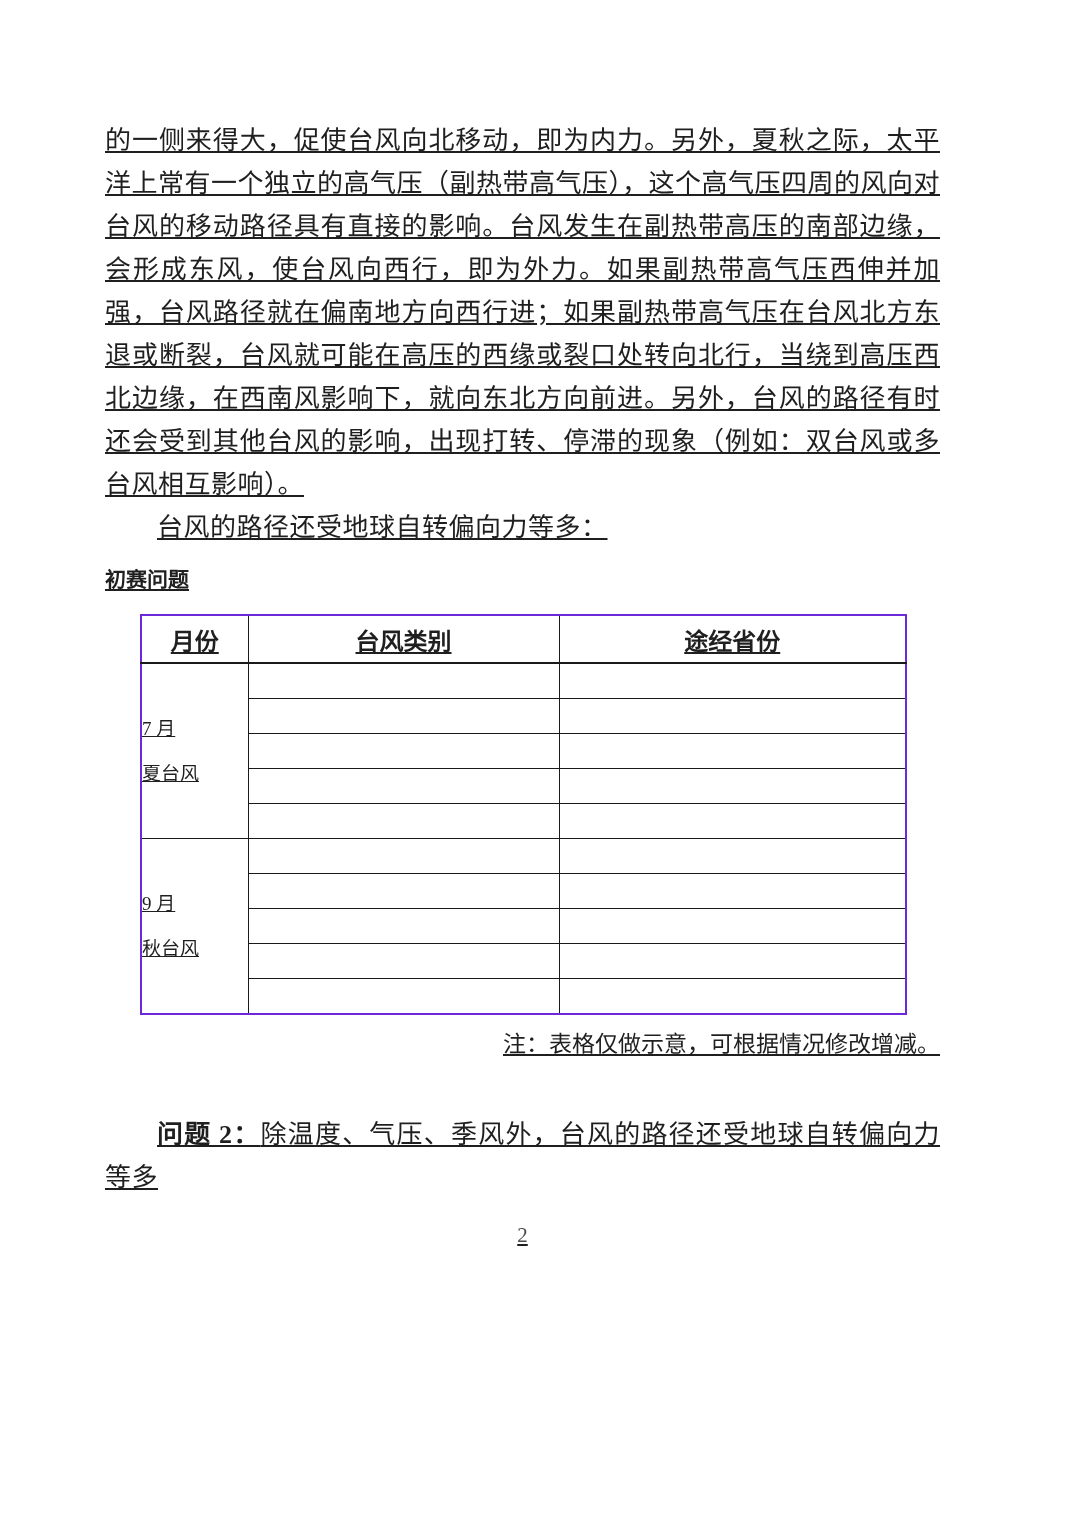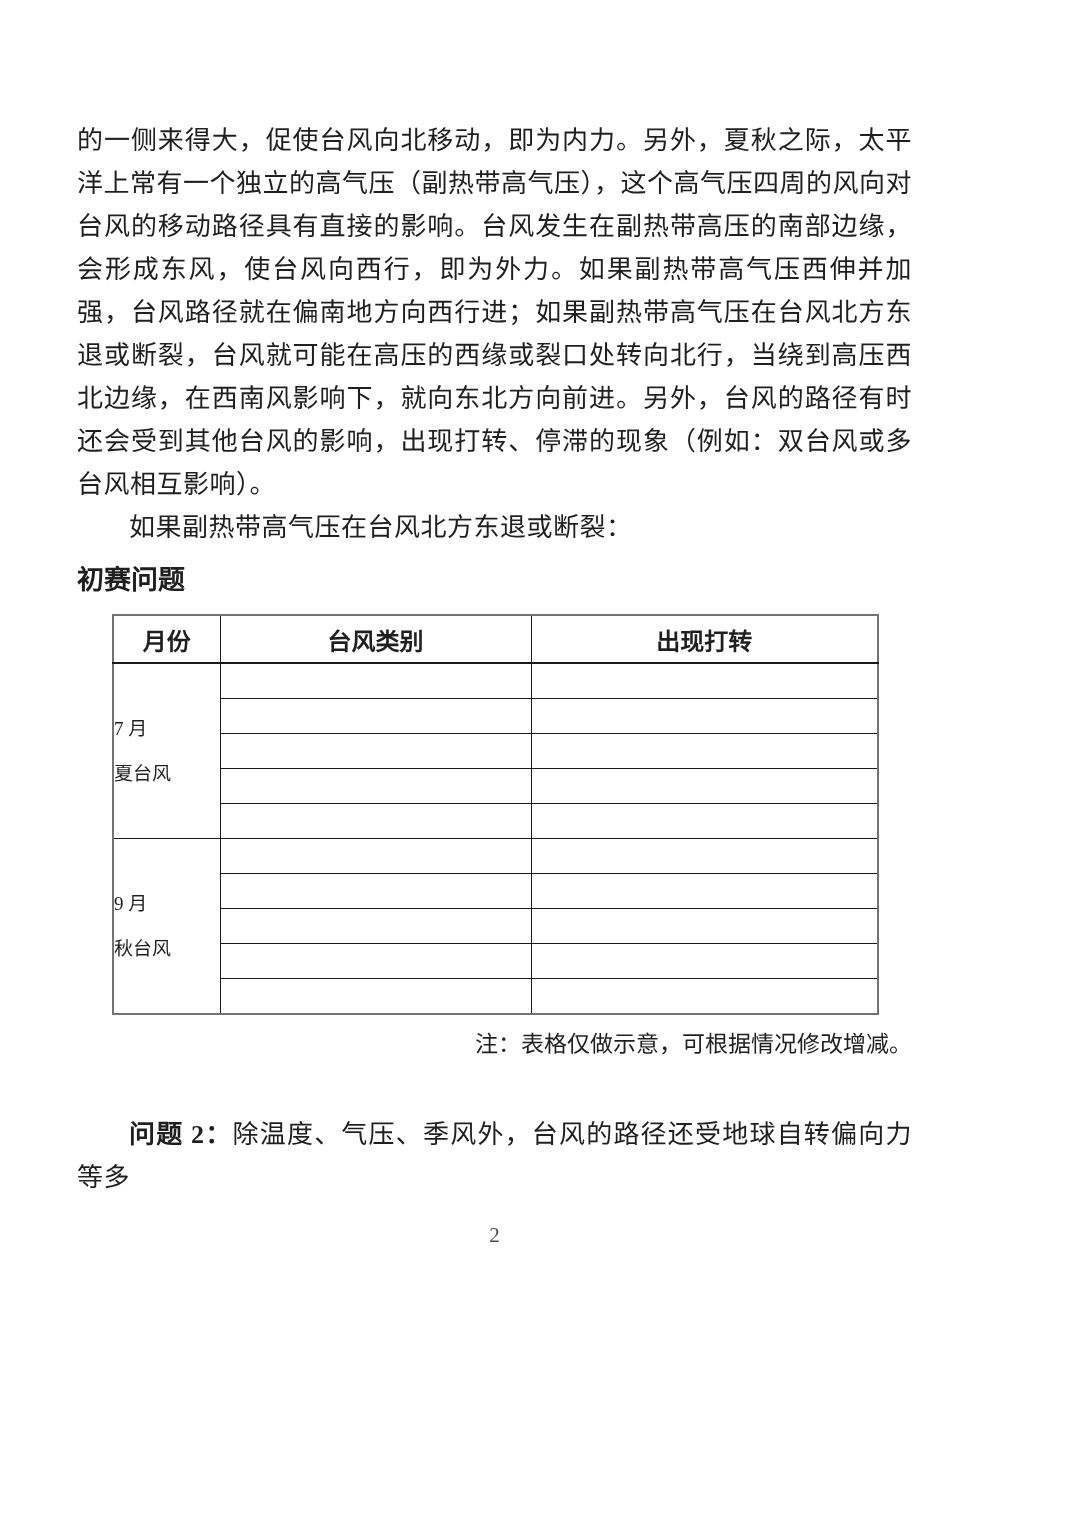--- a/index.html
+++ b/index.html
@@ -12,54 +12,55 @@
     height: 1527px;
     font-family: "Liberation Serif", "DejaVu Serif", serif;
     color: #1f1f1f;
     position: relative;
     overflow: hidden;
   }
   .page {
     box-sizing: border-box;
     width: 1080px;
     height: 1348px;
-    padding: 119px 120px 0 77px;
+    padding: 119px 120px 0 105px;
+    text-decoration: underline;
   }
   .content { width: 835px; }
 
   p.body-text {
     margin: 0;
     font-size: 26px;
     line-height: 43px;
     text-align: justify;
     text-justify: inter-character;
     letter-spacing: 0.5px;
   }
   p.indent { text-indent: 2em; }
   .bold-label { font-weight: bold; }
 
   h2.section-heading {
     margin: 10px 0 0 0;
-    font-size: 27px;
+    font-size: 21px;
     line-height: 43px;
     font-weight: bold;
   }
   p.q1 { margin-top: 3px; }
 
   .table-caption {
     margin-top: 8px;
     font-size: 23px;
     line-height: 34px;
     text-align: center;
   }
 
   table.typhoon-table {
     margin: 12px 8px 0 35px;
     border-collapse: collapse;
-    border: 2px solid #737373;
+    border: 2px solid #6d28d9;
     table-layout: fixed;
   }
   table.typhoon-table th,
   table.typhoon-table td {
     border: 1px solid #1a1a1a;
     padding: 0;
   }
   table.typhoon-table thead th {
     height: 46px;
     font-size: 24px;
@@ -97,37 +98,37 @@
   }
 </style>
 </head>
 <body>
 
 <div class="page">
   <div class="content">
 
     <p class="body-text">的一侧来得大，促使台风向北移动，即为内力。另外，夏秋之际，太平洋上常有一个独立的高气压（副热带高气压），这个高气压四周的风向对台风的移动路径具有直接的影响。台风发生在副热带高压的南部边缘，会形成东风，使台风向西行，即为外力。如果副热带高气压西伸并加强，台风路径就在偏南地方向西行进；如果副热带高气压在台风北方东退或断裂，台风就可能在高压的西缘或裂口处转向北行，当绕到高压西北边缘，在西南风影响下，就向东北方向前进。另外，台风的路径有时还会受到其他台风的影响，出现打转、停滞的现象（例如：双台风或多台风相互影响）。</p>
 
-    <p class="body-text indent">如果副热带高气压在台风北方东退或断裂：</p>
+    <p class="body-text indent">台风的路径还受地球自转偏向力等多：</p>
 
     <h2 class="section-heading">初赛问题</h2>
 
 
 
     <table class="typhoon-table">
       <colgroup>
         <col class="col-month">
         <col class="col-category">
         <col class="col-province">
       </colgroup>
       <thead>
         <tr>
           <th>月份</th>
           <th>台风类别</th>
-          <th>出现打转</th>
+          <th>途经省份</th>
         </tr>
       </thead>
       <tbody>
           <tr>
             <td rowspan="5" class="month-cell">
               <div>7 月</div>
               <div>夏台风</div>
             </td>
             <td></td>
             <td></td>

